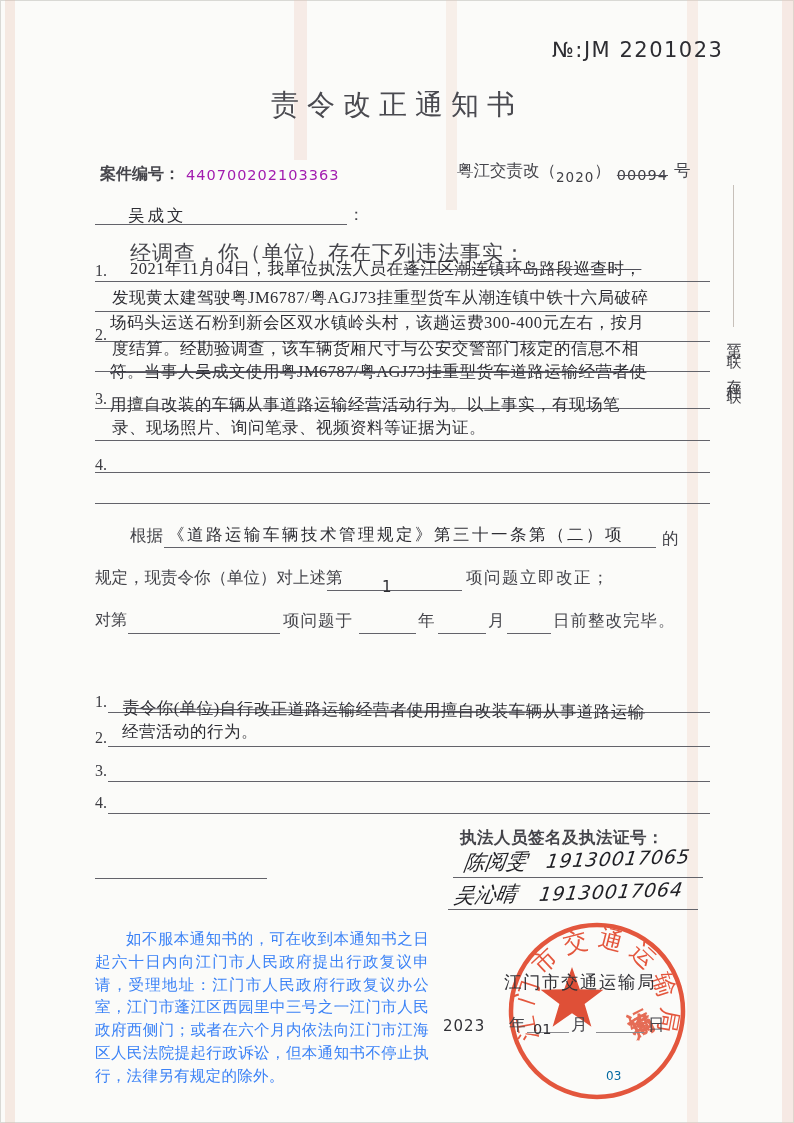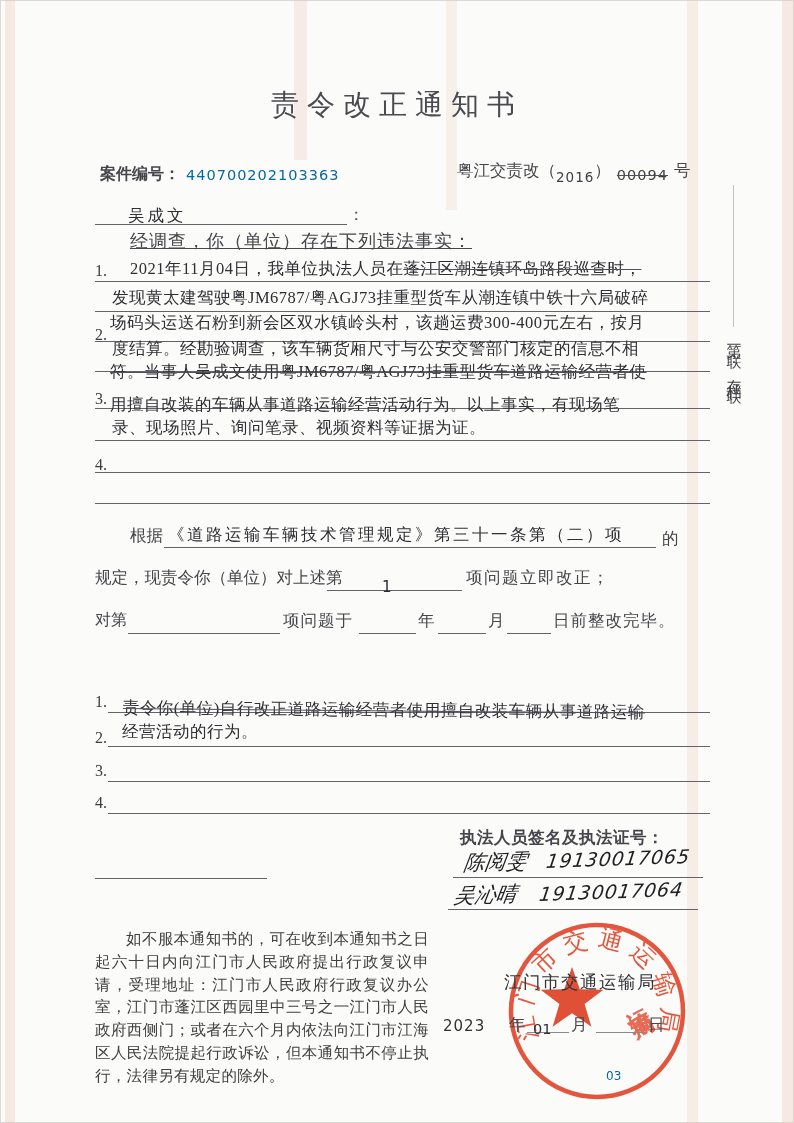--- a/index.html
+++ b/index.html
@@ -35,35 +35,36 @@
 
 <div class="page">
 
   <div class="streak" style="left:5px;top:0;width:10px;height:1123px;background:rgba(230,188,168,.28);"></div>
   <div class="streak" style="left:294px;top:0;width:13px;height:160px;background:rgba(236,200,184,.30);"></div>
   <div class="streak" style="left:446px;top:0;width:11px;height:210px;background:rgba(236,202,186,.24);"></div>
   <div class="streak" style="left:687px;top:0;width:11px;height:1123px;background:rgba(240,204,188,.30);"></div>
   <div class="streak" style="left:782px;top:0;width:12px;height:1123px;background:rgba(238,203,190,.36);"></div>
   <div class="streak" style="left:733px;top:185px;width:1px;height:142px;background:#c7c0ba;"></div>
 
+  <div class="abs mono nowrap" style="left:552px;top:38px;font-size:21px;letter-spacing:1.5px;color:#2d2d32;">№:JM 2201023</div>
 
   <div class="abs printed nowrap" style="left:0;top:86px;width:794px;text-align:center;font-size:28px;letter-spacing:8px;color:#4a4a50;">责令改正通知书</div>
 
   <div class="abs printed nowrap" style="left:100px;top:164px;font-size:16px;font-weight:700;">案件编号：</div>
-  <div class="abs mono nowrap" style="left:186px;top:167px;font-size:14.5px;letter-spacing:1px;color:#0369a1;">440700202103363</div>
+  <div class="abs mono nowrap" style="left:186px;top:167px;font-size:14.5px;letter-spacing:1px;color:#a21caf;">440700202103363</div>
 
   <div class="abs nowrap" style="left:457px;top:160px;font-size:16.5px;">
-    <span class="printed">粤江交责改（</span><span class="mono" style="font-size:13.5px;position:relative;top:6px;letter-spacing:1px;">2016</span><span class="printed">）</span><span class="mono struck" style="font-size:14.5px;position:relative;top:4px;letter-spacing:1px;padding:0 6px;">00094</span><span class="printed">号</span>
+    <span class="printed">粤江交责改（</span><span class="mono" style="font-size:13.5px;position:relative;top:6px;letter-spacing:1px;">2020</span><span class="printed">）</span><span class="mono struck" style="font-size:14.5px;position:relative;top:4px;letter-spacing:1px;padding:0 6px;">00094</span><span class="printed">号</span>
   </div>
 
   <div class="uline" style="left:95px;top:224px;width:252px;"></div>
   <div class="abs typed" style="left:128px;top:205px;letter-spacing:3px;">吴成文</div>
   <div class="abs printed" style="left:348px;top:204px;font-size:16.5px;">：</div>
 
-  <div class="abs printed nowrap" style="left:130px;top:229px;font-size:18px;letter-spacing:1px;text-decoration:underline;">经调查，你（单位）存在下列违法事实：</div>
+  <div class="abs printed nowrap" style="left:130px;top:239px;font-size:21px;letter-spacing:1px;">经调查，你（单位）存在下列违法事实：</div>
 
   <div class="uline" style="left:95px;top:281px;width:615px;"></div>
   <div class="uline" style="left:95px;top:311px;width:615px;"></div>
   <div class="uline" style="left:95px;top:341px;width:615px;"></div>
   <div class="uline" style="left:95px;top:371px;width:615px;"></div>
   <div class="uline" style="left:95px;top:408px;width:615px;"></div>
   <div class="uline" style="left:95px;top:440px;width:615px;"></div>
   <div class="uline" style="left:95px;top:472px;width:615px;"></div>
   <div class="uline" style="left:95px;top:503px;width:615px;"></div>
 
@@ -122,21 +123,21 @@
   <div class="abs printed nowrap" style="left:460px;top:827px;font-size:16.5px;font-weight:700;letter-spacing:.5px;">执法人员签名及执法证号：</div>
 
   <div class="uline" style="left:453px;top:877px;width:250px;"></div>
   <div class="abs hand" style="left:462px;top:849px;font-size:21px;">陈阅雯</div>
   <div class="abs hand" style="left:545px;top:850px;font-size:19px;letter-spacing:1px;">19130017065</div>
 
   <div class="uline" style="left:448px;top:909px;width:250px;"></div>
   <div class="abs hand" style="left:452px;top:882px;font-size:21px;">吴沁晴</div>
   <div class="abs hand" style="left:538px;top:883px;font-size:19px;letter-spacing:1px;">19130017064</div>
 
-  <div class="abs" style="left:95px;top:928px;width:334px;font-size:15.5px;line-height:22.8px;text-align:justify;text-indent:2em;color:#404040;letter-spacing:.3px;">如不服本通知书的，可在收到本通知书之日起六十日内向江门市人民政府提出行政复议申请，受理地址：江门市人民政府行政复议办公室，江门市蓬江区西园里中三号之一江门市人民政府西侧门；或者在六个月内依法向江门市江海区人民法院提起行政诉讼，但本通知书不停止执行，法律另有规定的除外。</div>
+  <div class="abs" style="left:95px;top:928px;width:334px;font-size:15.5px;line-height:22.8px;text-align:justify;text-indent:2em;color:#3b82f6;letter-spacing:.3px;">如不服本通知书的，可在收到本通知书之日起六十日内向江门市人民政府提出行政复议申请，受理地址：江门市人民政府行政复议办公室，江门市蓬江区西园里中三号之一江门市人民政府西侧门；或者在六个月内依法向江门市江海区人民法院提起行政诉讼，但本通知书不停止执行，法律另有规定的除外。</div>
 
   <svg class="abs" width="190" height="190" viewBox="0 0 190 190" style="left:503px;top:918px;opacity:.92;">
     <circle cx="94" cy="93" r="86" fill="none" stroke="#e2492e" stroke-width="4.5"></circle>
     <polygon fill="#dd4227" points="69,49 76.8,71.3 100.4,71.8 81.6,86.1 88.4,108.7 69,95.2 49.6,108.7 56.4,86.1 37.6,71.8 61.2,71.3"></polygon>
     <defs>
       <path id="sealArc" d="M 33.9 114.9 A 64 64 0 1 1 154.1 114.9" fill="none"></path>
     </defs>
     <text fill="#e2492e" style="font-family:'Liberation Serif','DejaVu Serif',serif;font-size:24px;letter-spacing:8px;">
       <textPath href="#sealArc" startOffset="50%" text-anchor="middle">江门市交通运输局</textPath>
     </text>

